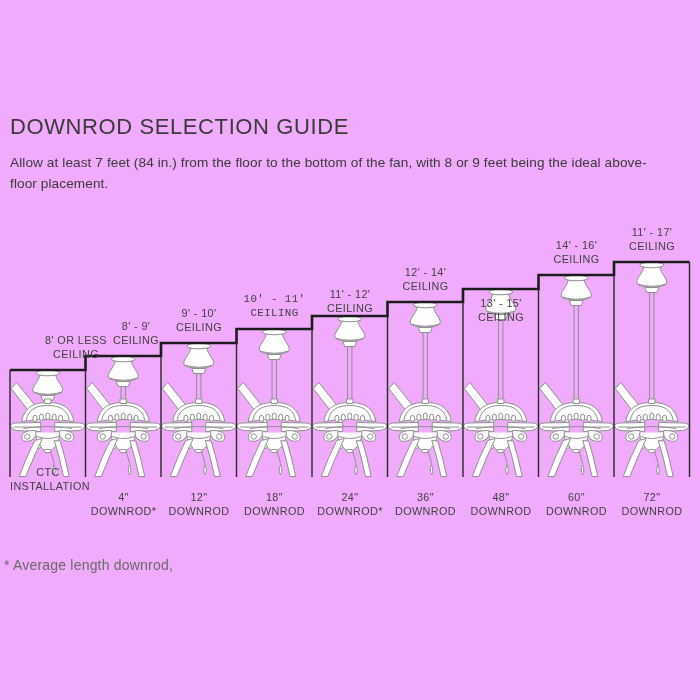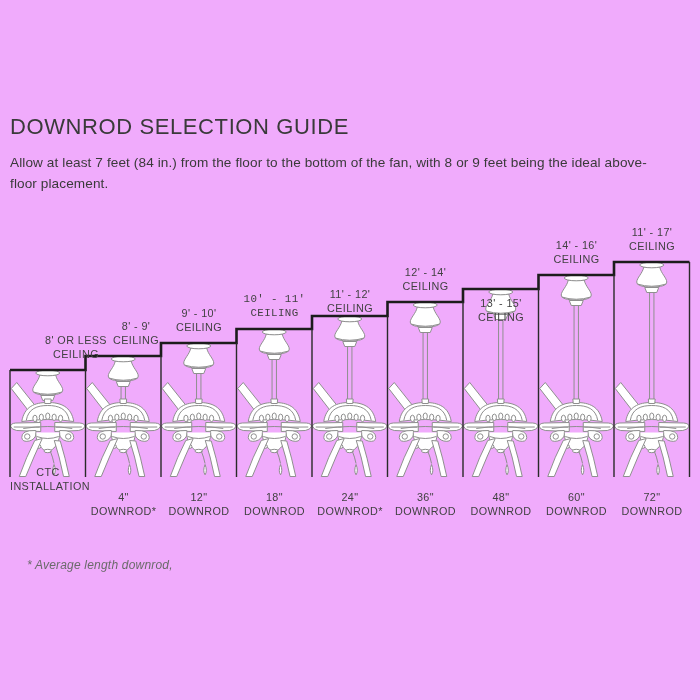--- a/index.html
+++ b/index.html
@@ -18,22 +18,22 @@
   }
   .diagram { position: absolute; left: 0; top: 0; width: 700px; height: 700px; }
   .diagram svg { position: absolute; left: 0; top: 0; }
   .col-label {
     position: absolute; width: 76px; text-align: center;
     font-size: 10.8px; line-height: 13.5px; letter-spacing: 0.4px;
     color: #414141; font-weight: 500;
   }
   .col-label span { display: block; }
   .footnote {
-    position: absolute; left: 27px; top: 558px;
-    font-size: 12px; line-height: 15.5px; font-style: italic; color: #6a6a6a;
+    position: absolute; left: 4px; top: 558px;
+    font-size: 14px; line-height: 15.5px; color: #6a6a6a;
     letter-spacing: 0.2px;
   }
 </style>
 </head>
 <body>
 
 <div class="page">
   <h1 class="title">DOWNROD SELECTION GUIDE</h1>
   <p class="desc">Allow at least 7 feet (84 in.) from the floor to the bottom of the fan, with 8 or 9 feet being the ideal above-floor placement.</p>
 

